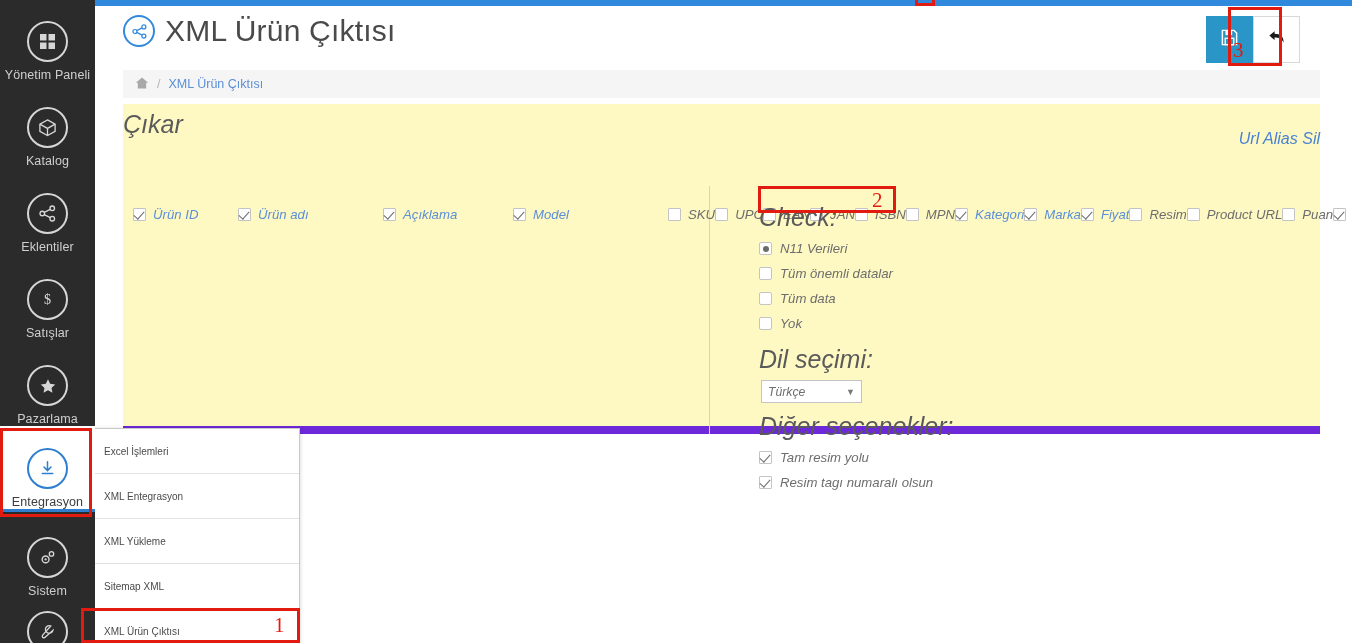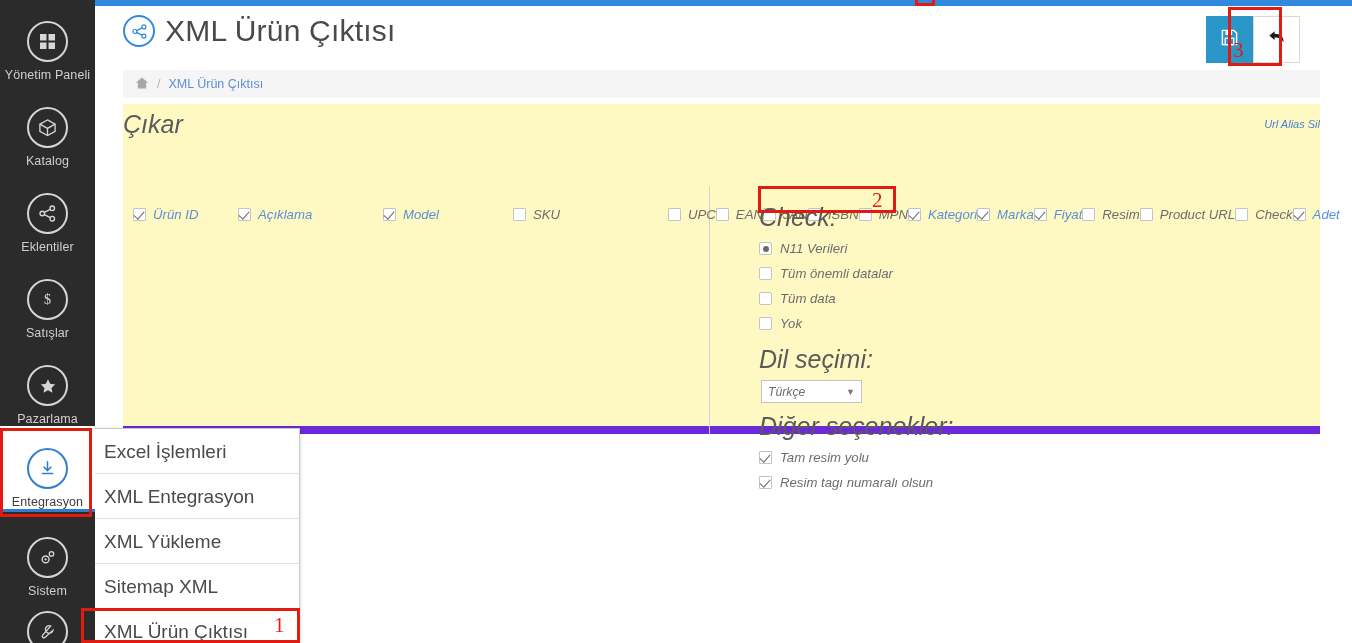--- a/index.html
+++ b/index.html
@@ -43,21 +43,21 @@
   #flyout {
     position:absolute; left:81px; top:428px;
     width:219px; background:#ffffff;
     border:1px solid #c9c9c9;
     box-shadow: 0 1px 4px rgba(0,0,0,.18);
     z-index: 15;
   }
   .fly-item {
     height:45px; line-height:45px;
     padding-left:22px;
-    font-size:19px; color:#4a4a4a;
+    font-size:10px; color:#4a4a4a;
     border-bottom:1px solid #e2e2e2;
     white-space:nowrap; cursor:pointer;
   }
   .fly-item:last-child { border-bottom:none; }
 
   
   #main { position:absolute; left:95px; top:0; width:1257px; height:643px; background:#fff; }
   #topbar { position:absolute; left:0; top:0; width:1257px; height:6px; background:#3189dd; }
 
   #header {
@@ -90,21 +90,21 @@
   
   #panel {
     position:absolute; left:28px; top:104px; width:1197px; height:330px;
     background:#fef9c3; border-bottom:8px solid #6d28d9;font-style:italic;
   }
   #panel-head { position:relative; height:46px; }
   #cikar-title {
     position:absolute; left:0; top:6px; font-size:25px; color:#5a5a5a; font-weight:400;
   }
   #url-alias {
-    position:absolute; right:0; top:14px; font-size:11px; color:#4a82d4; cursor:pointer;
+    position:absolute; right:0; top:26px; font-size:16px; color:#4a82d4; cursor:pointer;
   }
 
   #panel-body { position:relative; height:280px; }
   #divider { position:absolute; left:586px; top:36px; width:1px; height:248px; background:#d3d3d3; }
 
   
   #left-grid {
     position:absolute; left:10px; top:52px;
     display:grid; grid-template-columns: 105px 145px 130px 155px;
     grid-auto-rows: 25px;
@@ -304,20 +304,24 @@
       <div id="panel-body">
         <div id="divider"></div>
 
         <div id="left-grid">
             <div class="cb-row on">
               <span class="cb checked"></span>
               <span class="cb-lbl">Ürün ID</span>
             </div>
             <div class="cb-row on">
               <span class="cb checked"></span>
+              <span class="cb-lbl">Ürün adı</span>
+            </div>
+            <div class="cb-row on">
+              <span class="cb checked"></span>
               <span class="cb-lbl">Açıklama</span>
             </div>
             <div class="cb-row on">
               <span class="cb checked"></span>
               <span class="cb-lbl">Model</span>
             </div>
             <div class="cb-row">
               <span class="cb"></span>
               <span class="cb-lbl">SKU</span>
             </div>
@@ -356,21 +360,21 @@
             <div class="cb-row">
               <span class="cb"></span>
               <span class="cb-lbl">Resim</span>
             </div>
             <div class="cb-row">
               <span class="cb"></span>
               <span class="cb-lbl">Product URL</span>
             </div>
             <div class="cb-row">
               <span class="cb"></span>
-              <span class="cb-lbl">Check</span>
+              <span class="cb-lbl">Puan</span>
             </div>
             <div class="cb-row on">
               <span class="cb checked"></span>
               <span class="cb-lbl">Adet</span>
             </div>
           </div>
 
         <div id="right-col">
           <div class="sec-title">Check:</div>
           <div id="check-list">

